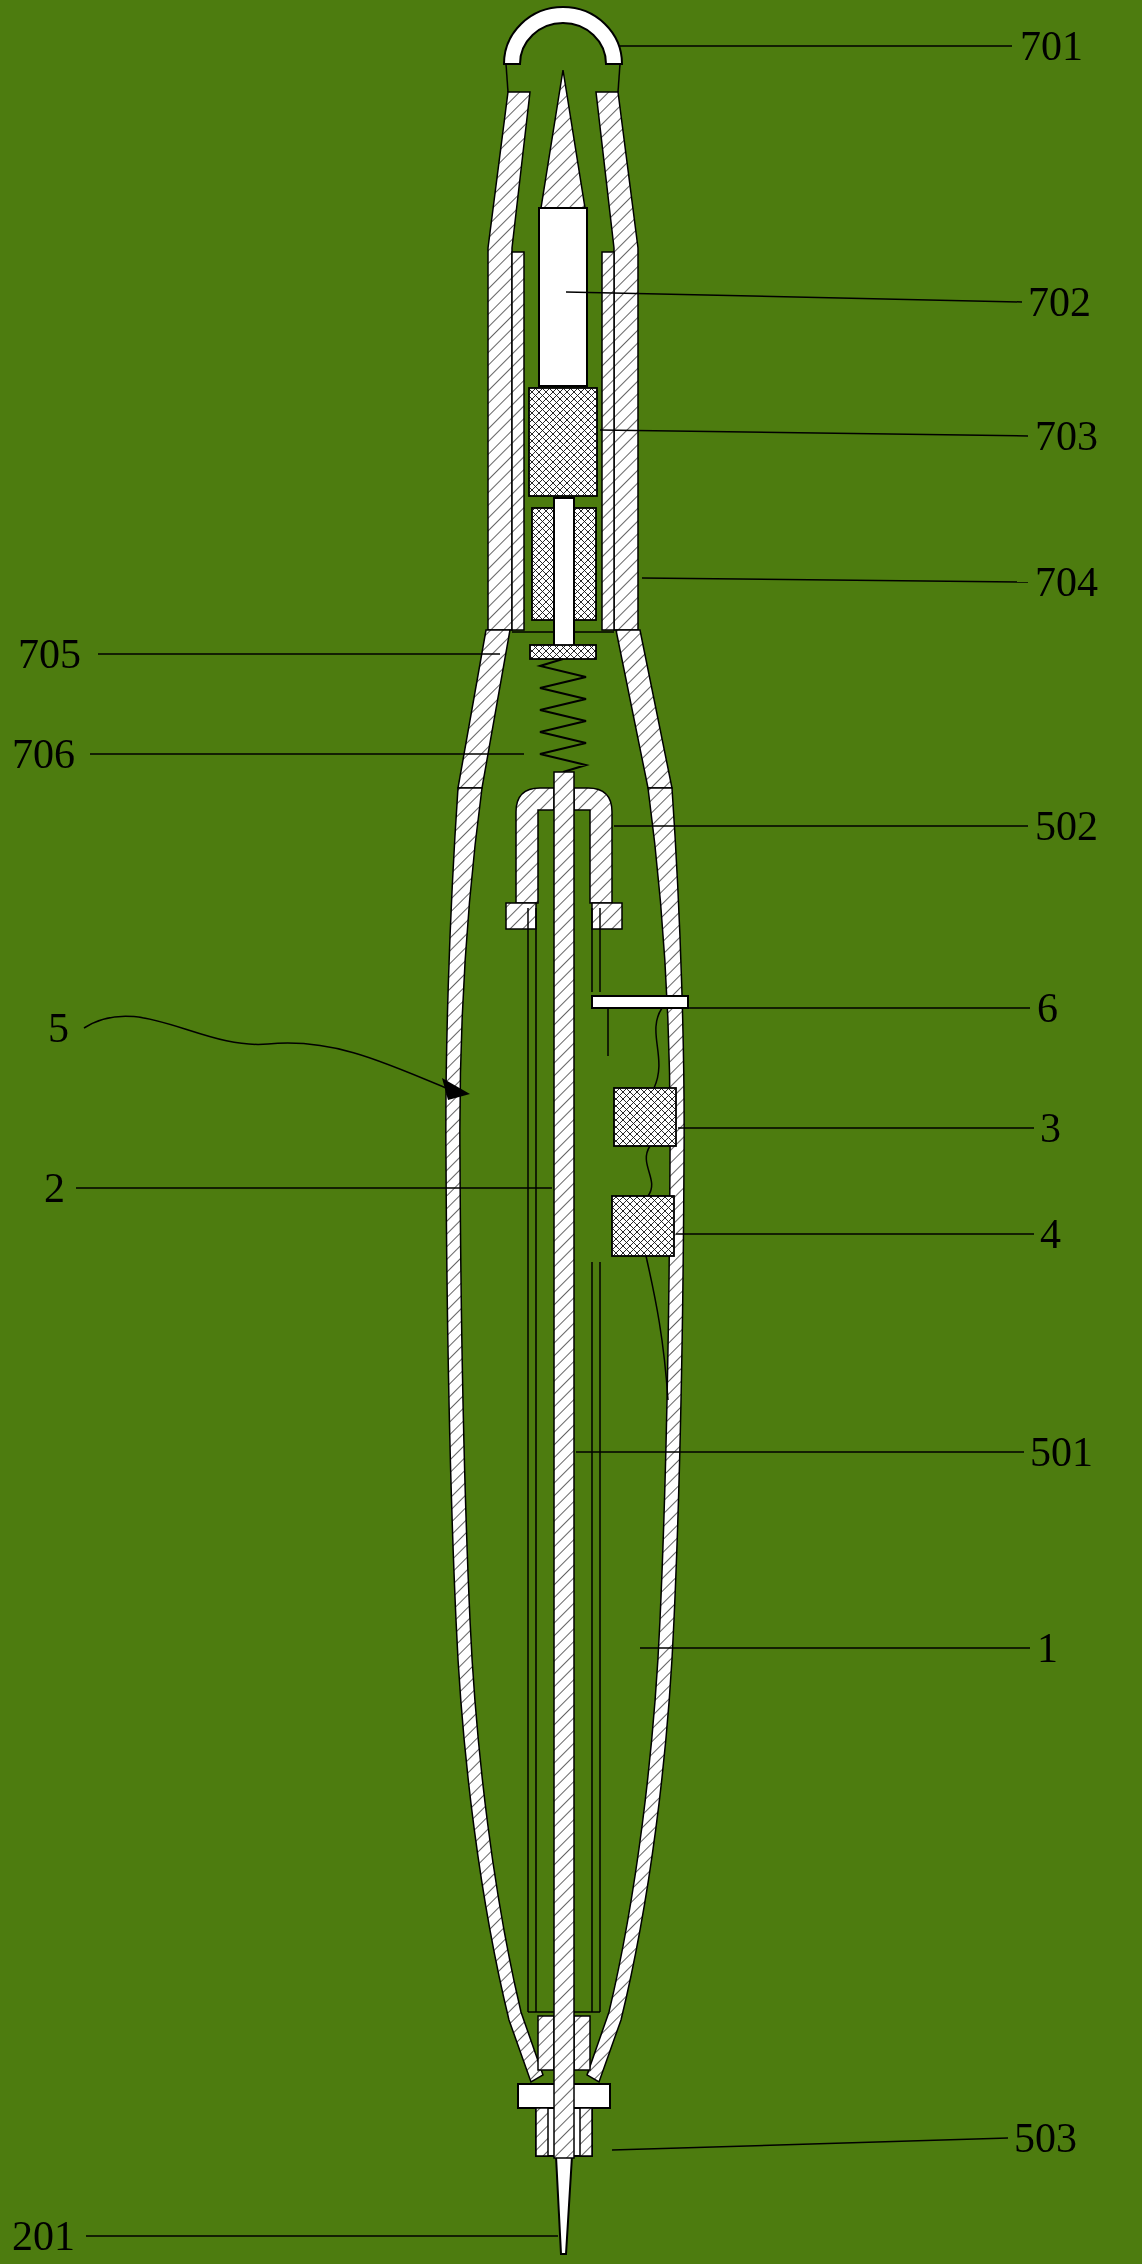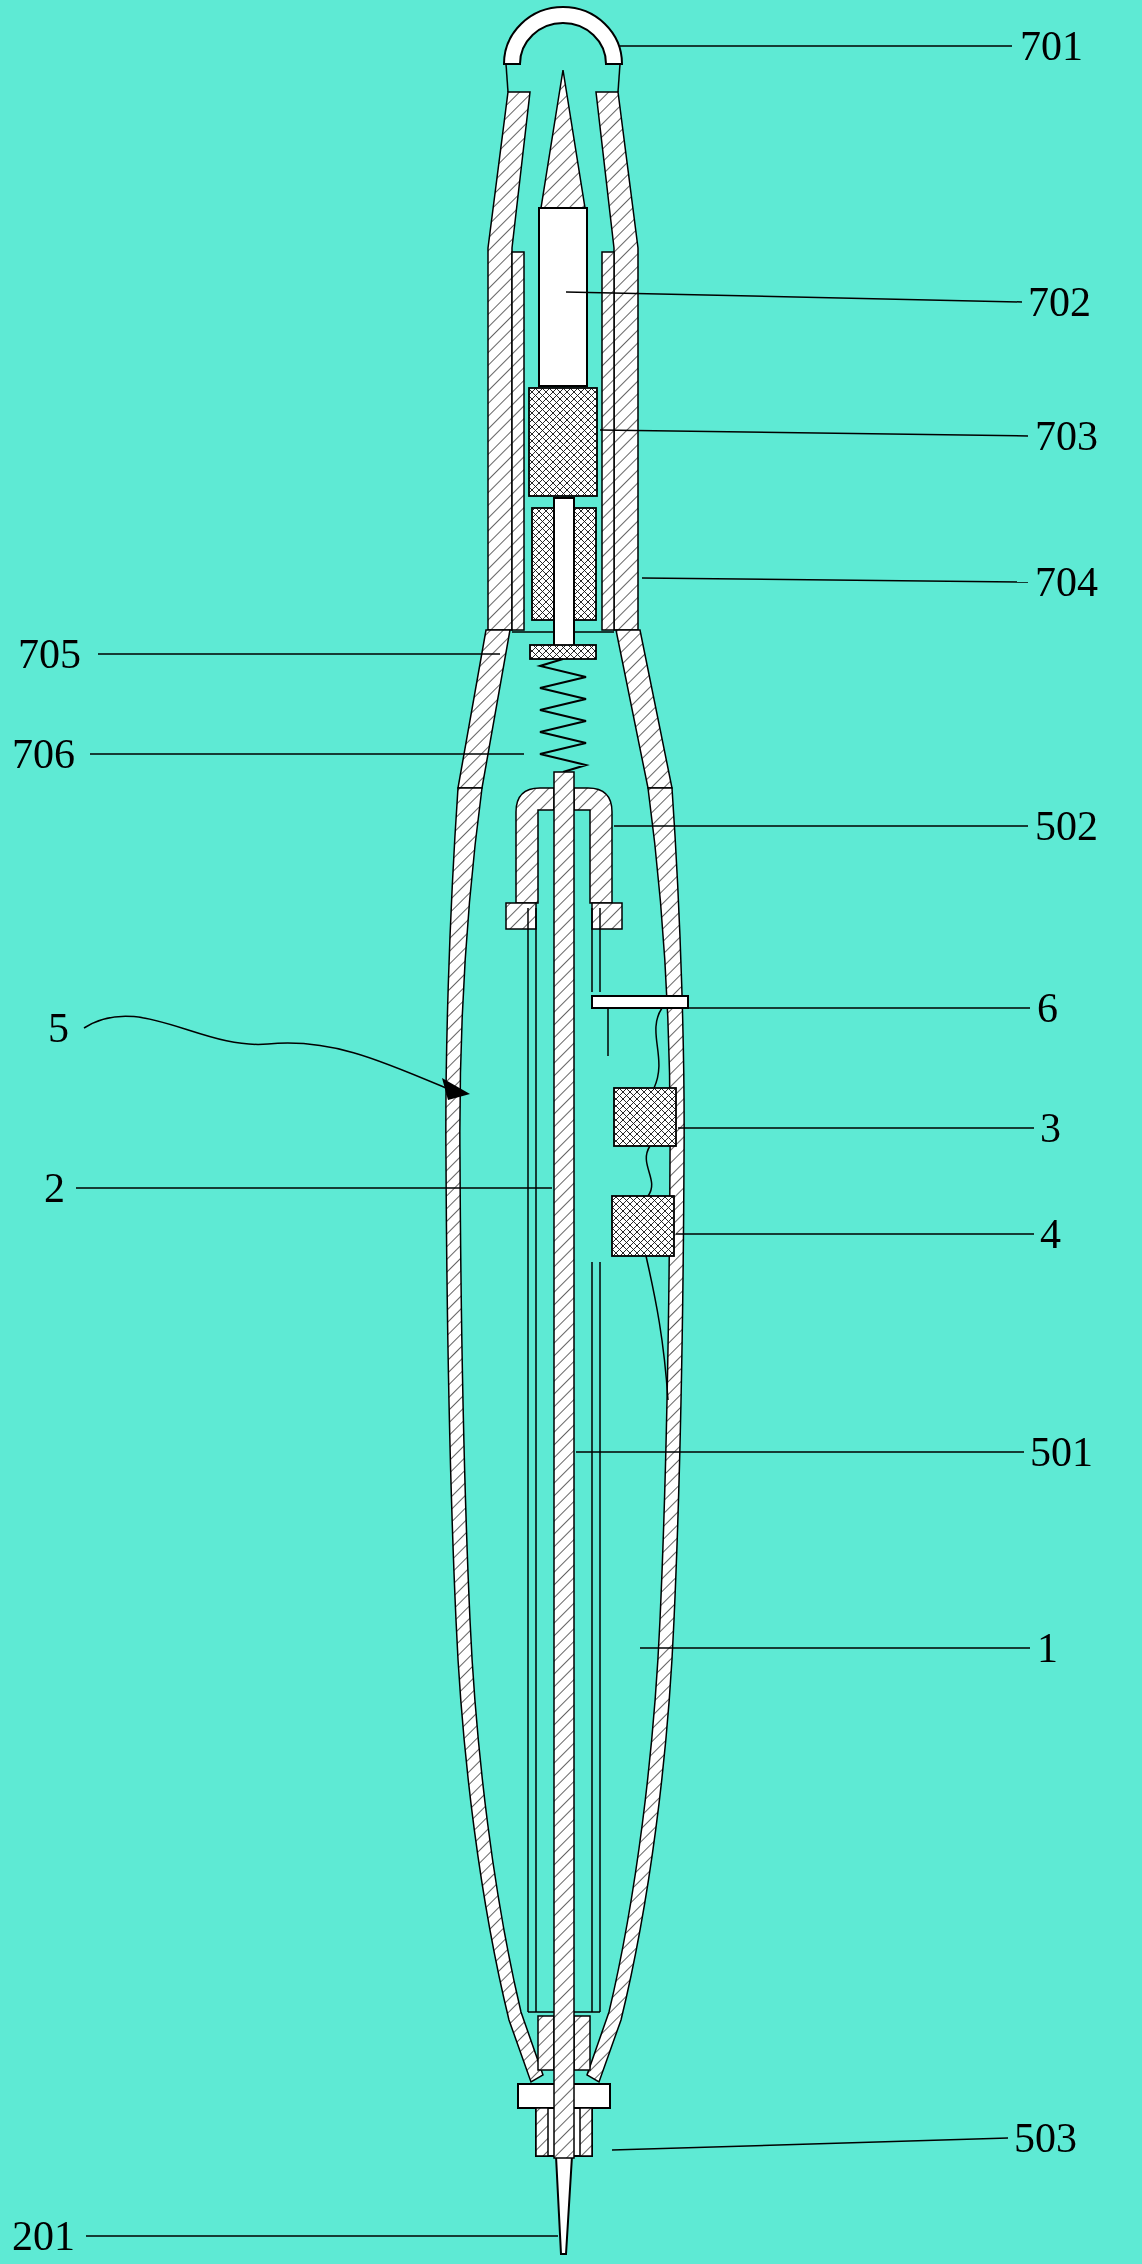--- a/index.html
+++ b/index.html
@@ -4,21 +4,21 @@
 <style>
   html, body {
     margin: 0;
     padding: 0;
     background: #ffffff;
   }
   .stage {
     position: relative;
     width: 1142px;
     height: 2264px;
-    background: #5eead4;
+    background: #4d7c0f;
     overflow: hidden;
   }
   svg {
     display: block;
   }
   .ref-label {
     font-family: "Liberation Serif", serif;
     font-size: 42px;
     fill: #000000;
   }

